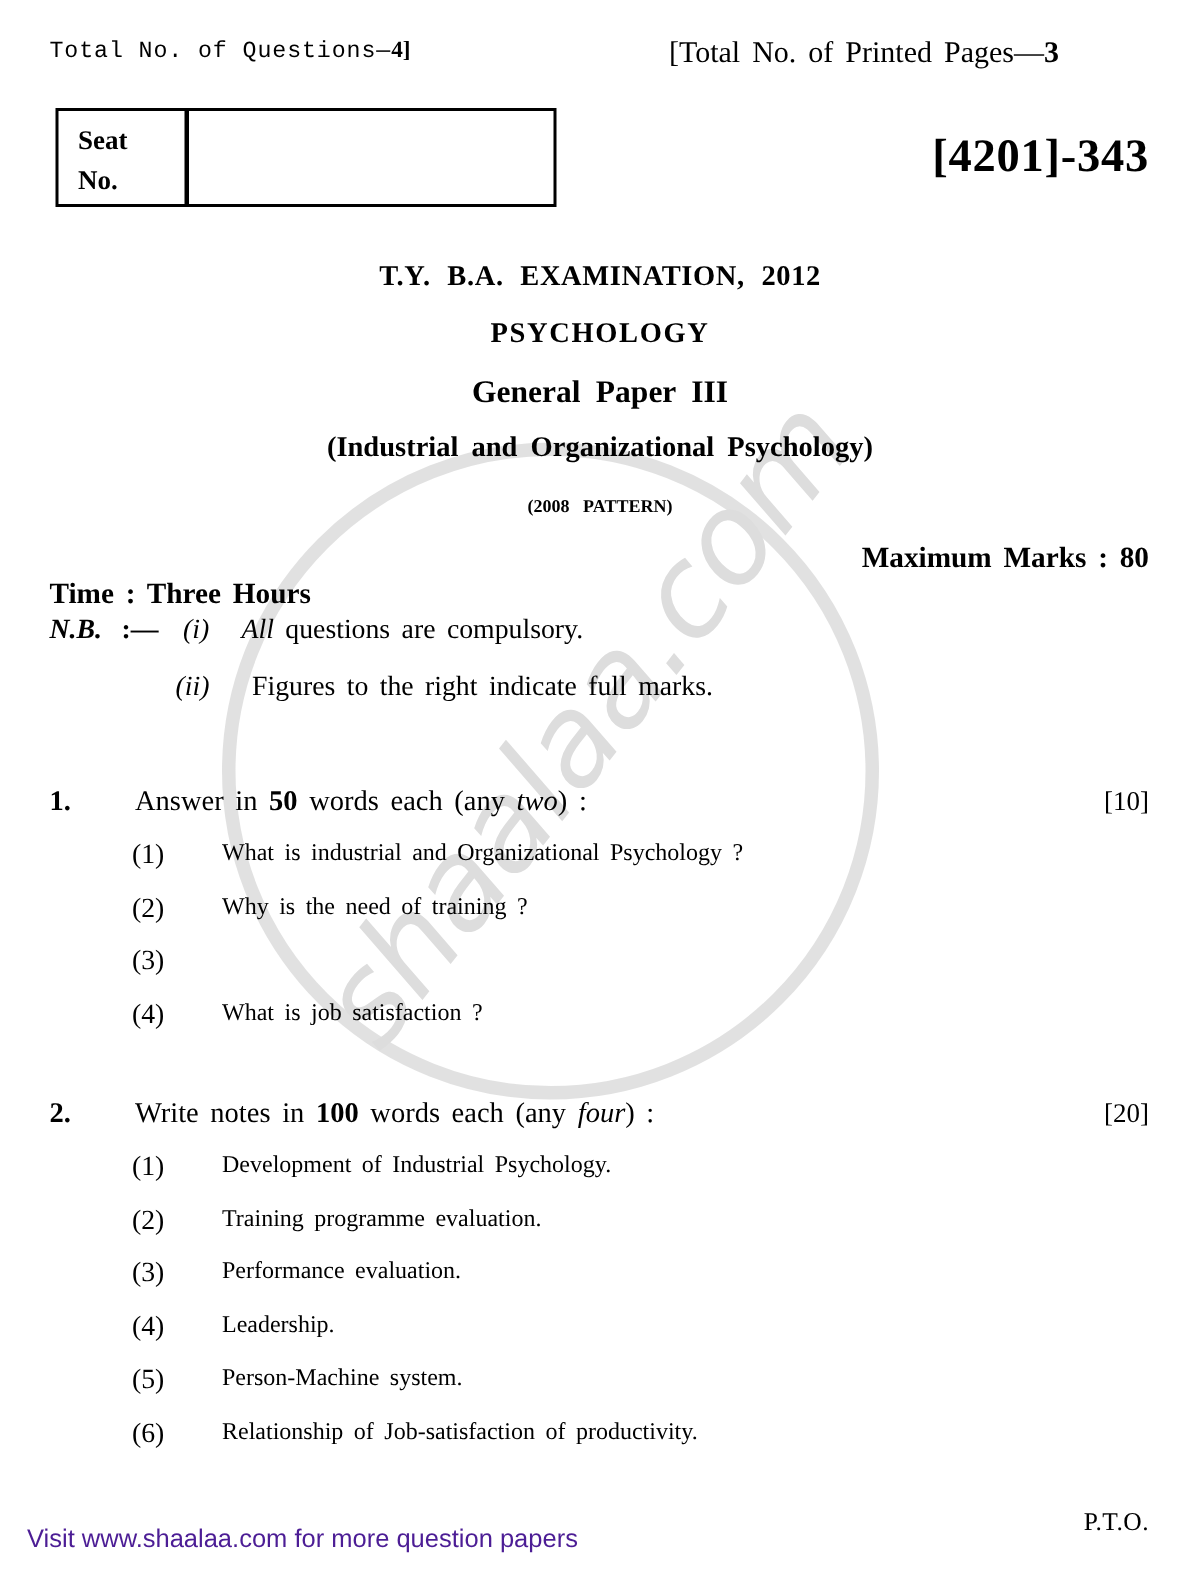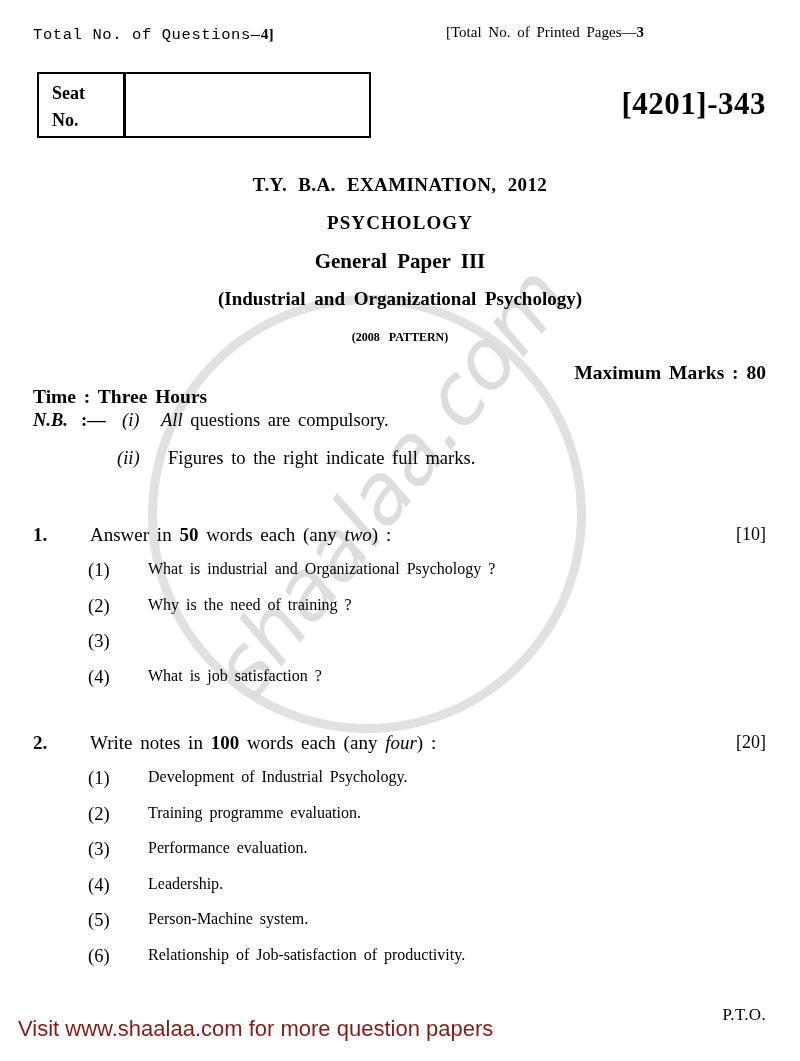--- a/index.html
+++ b/index.html
@@ -68,21 +68,21 @@
   .hdr-left {
     left: 33px; top: 25px;
     font-family: "Liberation Mono", monospace;
     font-size: 15.5px;
     letter-spacing: .6px;
     white-space: nowrap;
   }
   .hdr-left .num { font-family: "Liberation Serif", serif; font-weight: bold; letter-spacing: 0; }
   .hdr-right {
     left: 446px; top: 24px;
-    font-size: 15px;
+    font-size: 20px;
     word-spacing: 3px;
     white-space: nowrap;
   }
   .hdr-right .num { font-weight: bold; }
 
   
   .seatbox {
     left: 37px; top: 72px;
     width: 334px; height: 66px;
     border: 2.5px solid #000;
@@ -205,22 +205,22 @@
     white-space: nowrap;
   }
 
   #q1 { top: 524px; }
   #q2 { top: 732px; }
 
   
   .footer-note {
     left: 18px; top: 1016px;
     font-family: "Liberation Sans", sans-serif;
-    font-size: 22px;
-    color: #7f1d1d;
+    font-size: 17px;
+    color: #4c1d95;
     white-space: nowrap;
     text-align: right;
   }
   .pto {
     left: 600px; top: 1005px;
     width: 166px;
     text-align: right;
     font-size: 17px;
     letter-spacing: .3px;
   }

